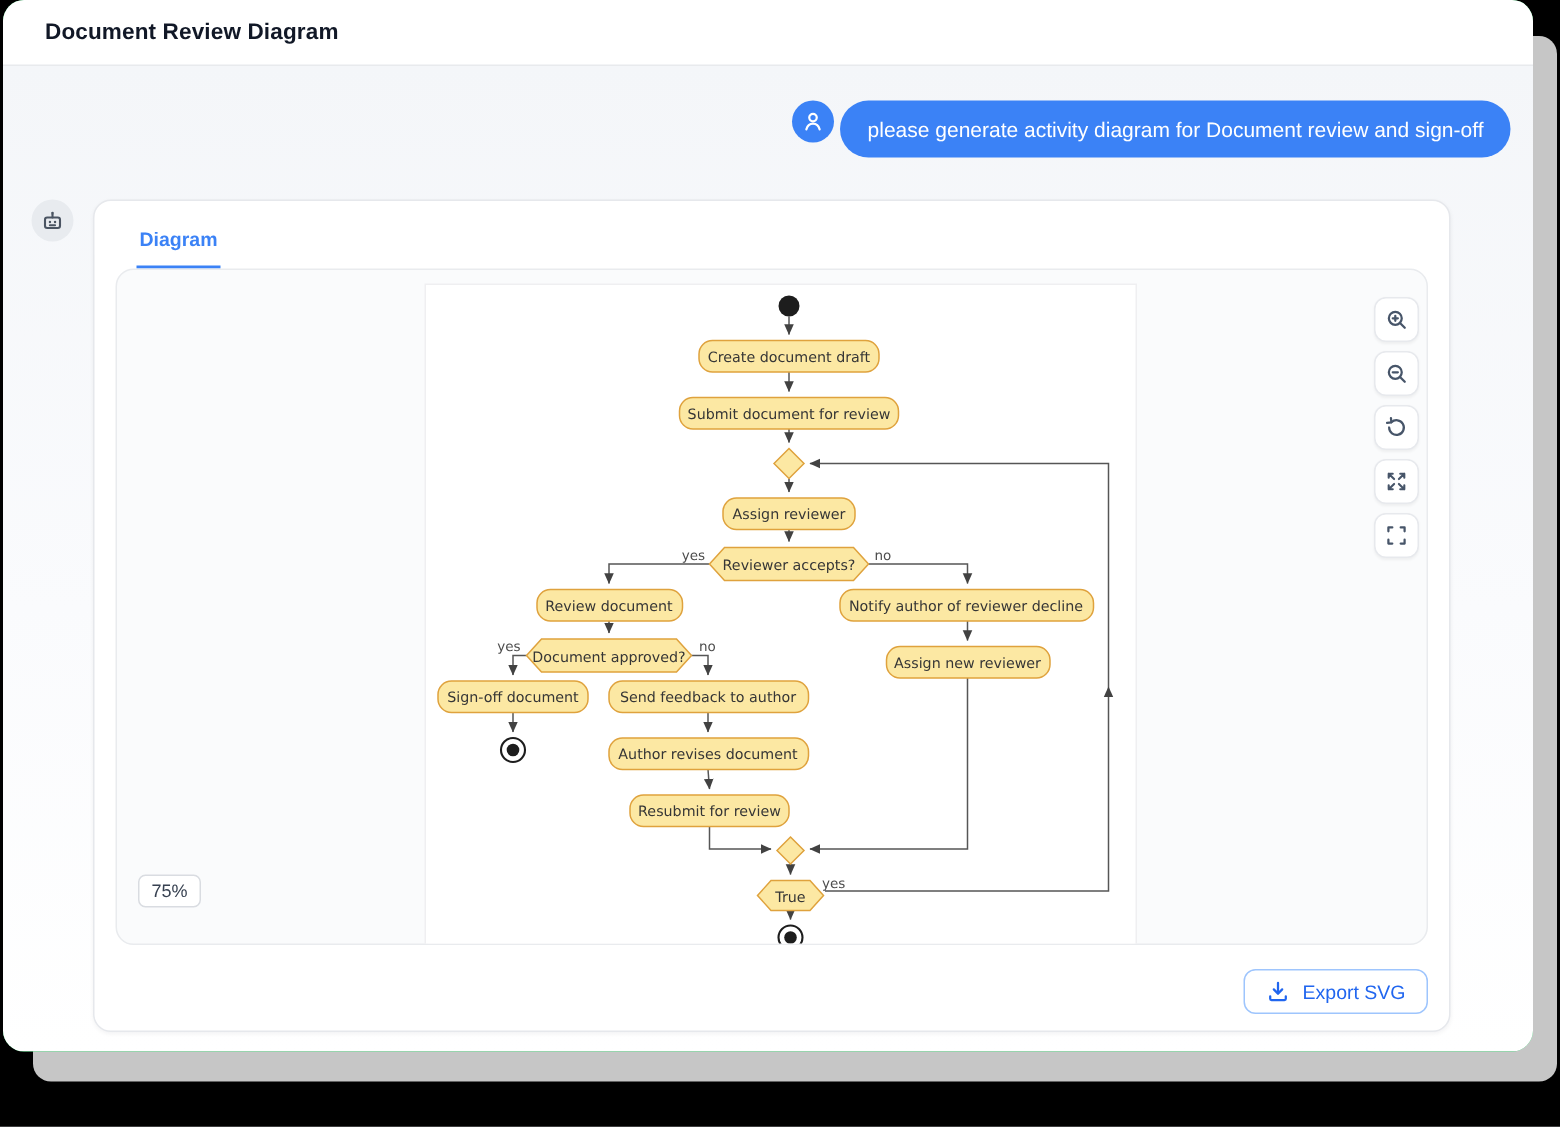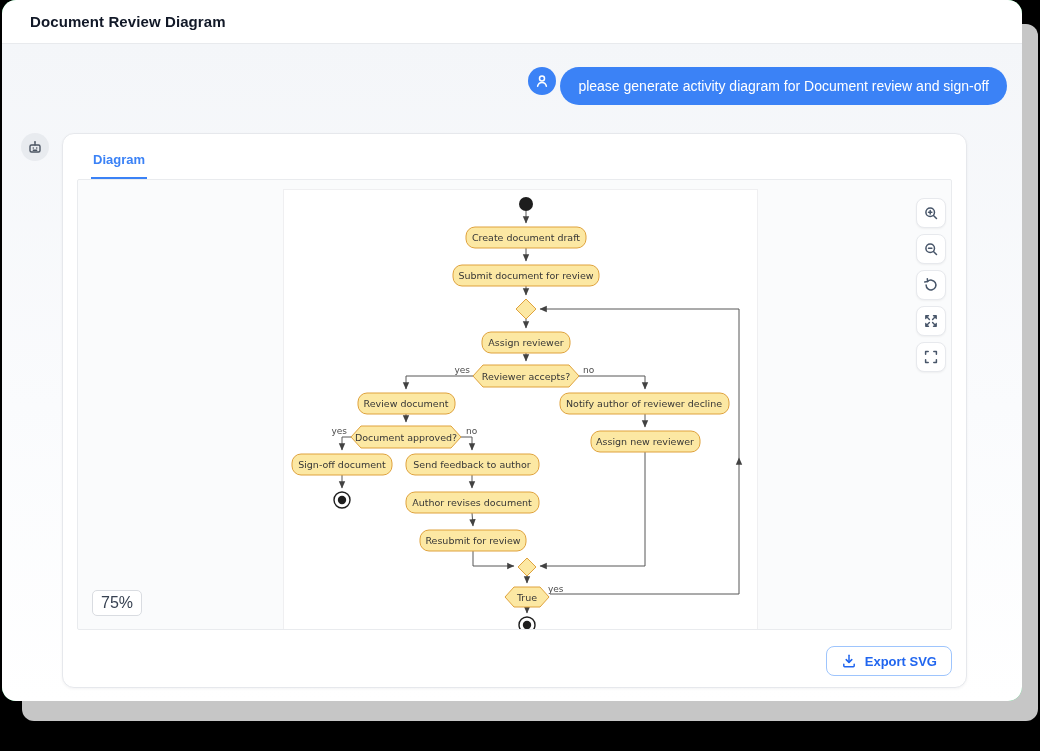--- a/index.html
+++ b/index.html
@@ -28,37 +28,37 @@
   
   .assistant-row { position:absolute; top:89px; left:19px; right:55px; display:flex; gap:13px; align-items:flex-start;justify-content:center; }
   .panel { flex:1; height:555px; background:#fff; border:1px solid #e6e8ec; border-radius:12px;
            padding:13px 14px 11px; box-shadow:0 1px 3px rgba(16,24,40,.05); }
 
   .tabs { display:flex; gap:30px; padding-left:14px; height:32px; }
   .tab { font-size:13px; font-weight:600; color:#4b5563; padding:5px 2px 0; cursor:pointer;
          border-bottom:2px solid transparent; }
   .tab.active { color:var(--accent,#3b82f6); border-bottom-color:var(--accent,#3b82f6); }
 
-  .viewport { position:relative; height:451px; border:1px solid #e9ebee; border-radius:2px;
+  .viewport { position:relative; height:451px; border:1px solid #e9ebee; border-radius:12px;
               background:#fafbfc; overflow:hidden; }
   .canvas { position:absolute; left:206px; top:10px; width:473px; height:441px;
             background:#fff; box-shadow:0 0 0 1px #efeff1; }
 
   .zoom-toolbar { position:absolute; top:18px; right:5px; display:flex; flex-direction:column; gap:6px; }
   .zbtn { width:30px; height:30px; border-radius:8px; border:1px solid #e7e9ed; background:#fff;
           display:flex; align-items:center; justify-content:center; cursor:pointer;
           box-shadow:0 1px 2px rgba(0,0,0,.05); color:#475569; }
 
-  .zoom-badge { position:absolute; left:14px; bottom:13px; background:#fff; border:1px solid #d9dce1;
-                border-radius:5px; padding:3px 8px; font-size:16px; color:#374151;margin-top:12px; }
+  .zoom-badge { position:absolute; left:14px; bottom:24px; background:#fff; border:1px solid #d9dce1;
+                border-radius:5px; padding:3px 8px; font-size:12px; color:#374151;margin-top:12px; }
 
   .panel-footer { display:flex; justify-content:flex-end; gap:10px; margin-top:16px; }
   .abtn { height:30px; padding:0 14px; display:inline-flex; align-items:center; gap:8px;
           background:#fff; border:1px solid #9ec5fd; color:#2166ef; border-radius:8px;
-          font-size:13px; font-weight:700; cursor:pointer; }
+          font-size:13px; font-weight:400; cursor:pointer; }
 
   
   .edge { stroke:var(--arrow,#565656); stroke-width:1; fill:none; }
   .node { fill:var(--node-fill,#fce9a6); stroke:var(--node-border,#dfa23d); stroke-width:1; }
   .ntext { font:9.5px "DejaVu Sans", sans-serif; fill:#363636; text-anchor:middle; }
   .etext { font:9px "DejaVu Sans", sans-serif; fill:#4c4c4c; }
   .terminal { fill:#1d1d1d; }
   svg.icon { display:block; }
 </style>
 </head>

